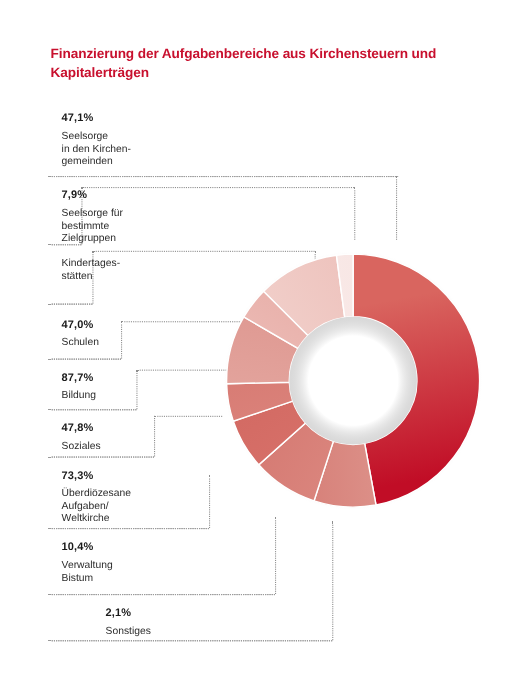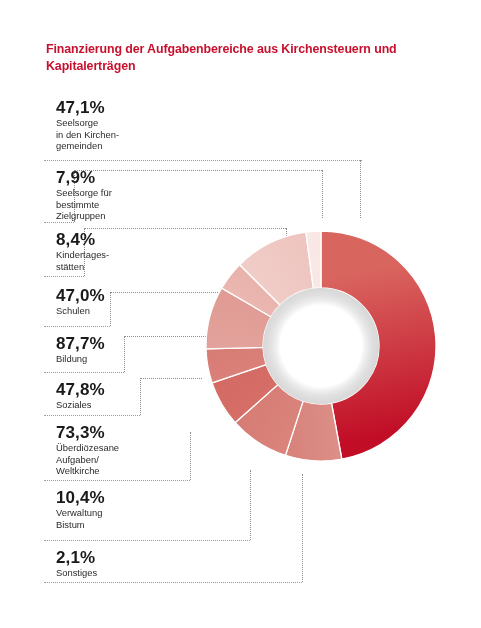--- a/index.html
+++ b/index.html
@@ -43,21 +43,21 @@
     top: 0;
     width: 200px;
     height: 628px;
   }
   .legend-item {
     position: absolute;
     left: 56px;
     width: 150px;
   }
   .legend-value {
-    font-size: 17px;
+    font-size: 10px;
     font-weight: bold;
     color: #1a1a1a;
     line-height: 16px;
     letter-spacing: 0.1px;
     white-space: nowrap;
   }
   .legend-label {
     font-size: 9.4px;
     font-weight: normal;
     color: #2b2b2b;
@@ -226,21 +226,20 @@
 
     <div class="legend-item" style="top:170px;">
       <div class="legend-value">7,9%</div>
       <div class="legend-label">Seelsorge für
 bestimmte
 Zielgruppen</div>
     </div>
     <div class="legend-rule" style="top:222px; width:30px;"></div>
 
     <div class="legend-item" style="top:232px;">
-      <div class="legend-value">8,4%</div>
       <div class="legend-label">Kindertages-
 stätten</div>
     </div>
     <div class="legend-rule" style="top:276px; width:40px;"></div>
 
     <div class="legend-item" style="top:288px;">
       <div class="legend-value">47,0%</div>
       <div class="legend-label">Schulen</div>
     </div>
     <div class="legend-rule" style="top:326px; width:66px;"></div>
@@ -265,20 +264,20 @@
     </div>
     <div class="legend-rule" style="top:480px; width:146px;"></div>
 
     <div class="legend-item" style="top:490px;">
       <div class="legend-value">10,4%</div>
       <div class="legend-label">Verwaltung
 Bistum</div>
     </div>
     <div class="legend-rule" style="top:540px; width:206px;"></div>
 
-    <div class="legend-item" style="top:550px;">
+    <div class="legend-item" style="top:550px;margin-left:40px;">
       <div class="legend-value">2,1%</div>
       <div class="legend-label">Sonstiges</div>
     </div>
     <div class="legend-rule" style="top:582px; width:258px;"></div>
 
   </div>
 </div>
 
 </body></html>

